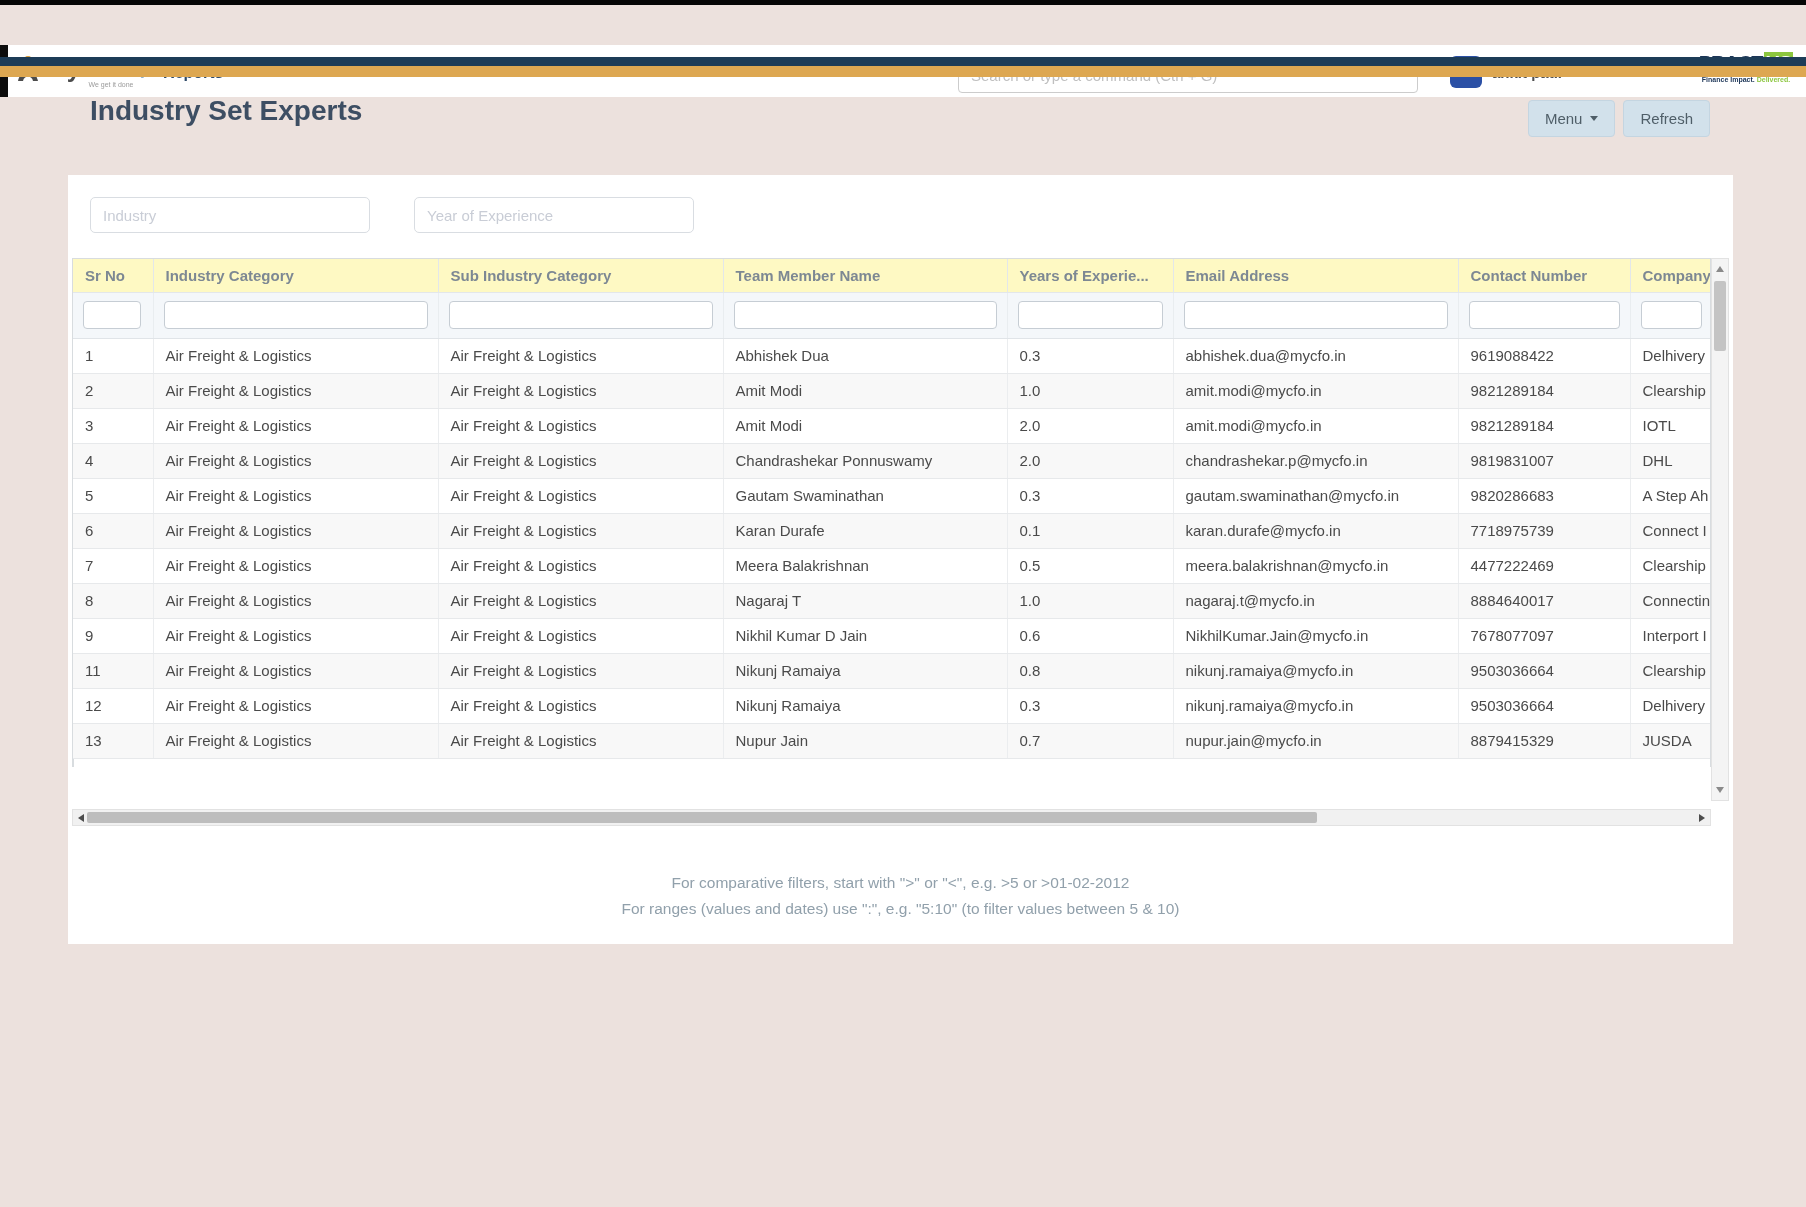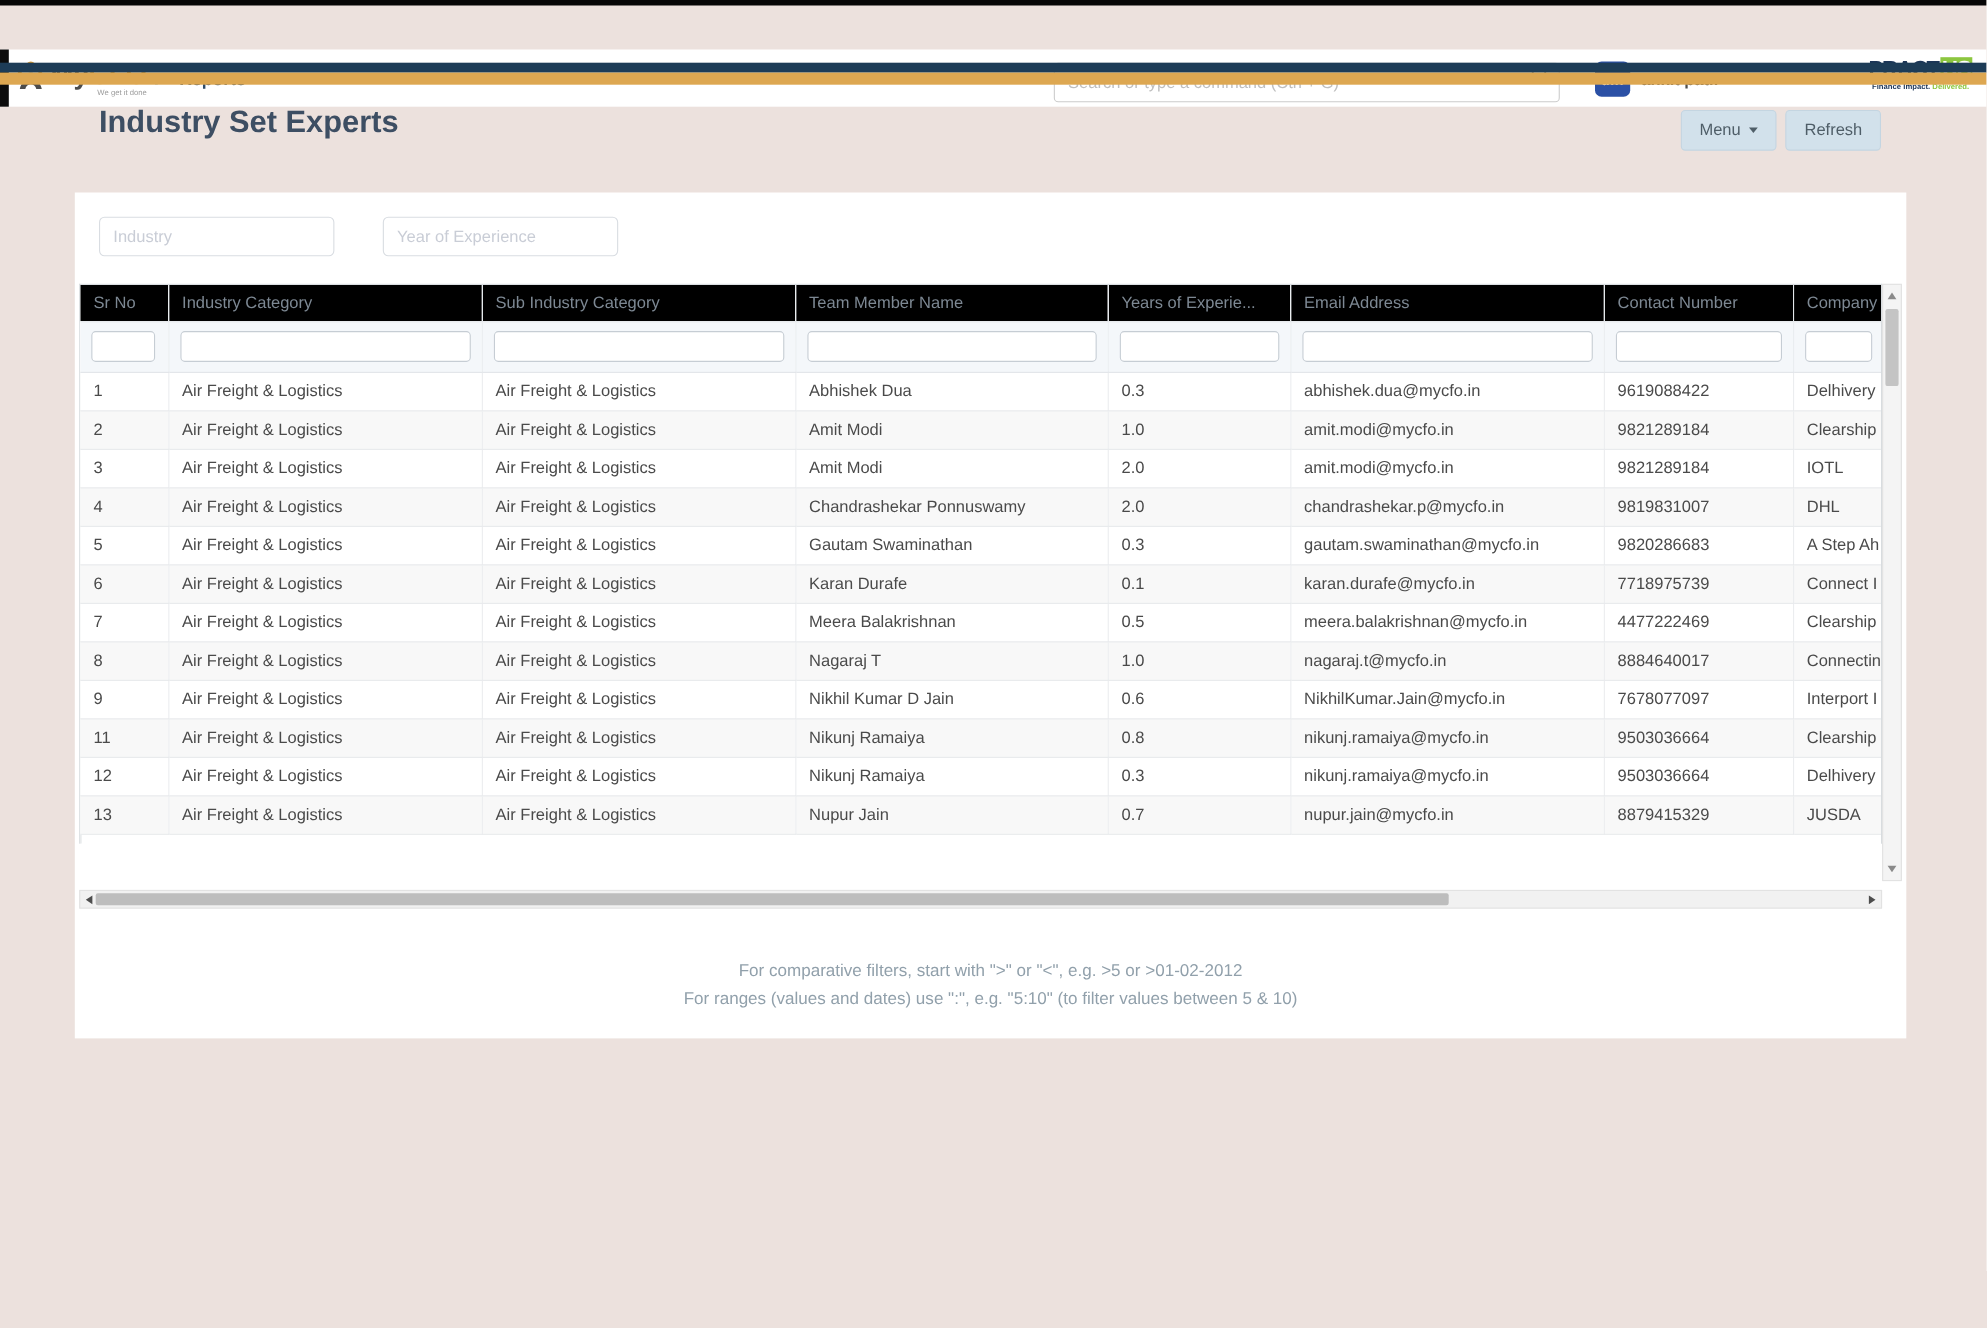--- a/index.html
+++ b/index.html
@@ -42,30 +42,30 @@
   
   .page-title { position:absolute; left:90px; top:95px; font-size:28px; color:#3d4e63; }
   .title-buttons { position:absolute; right:96px; top:100px; display:flex; gap:8px; }
   .btn { height:37px; background:#d2e1eb; border:1px solid #c4d5e1; border-radius:4px; color:#4f5e68; font-size:15px; padding:0 16px; display:flex; align-items:center; gap:8px; cursor:pointer; font-family:inherit; }
   .btn .caret-down { border-top-color:#4f5e68; border-left-width:4px; border-right-width:4px; border-top-width:5px; }
 
   
   .panel { position:absolute; left:68px; top:175px; width:1665px; height:769px; background:#ffffff; }
 
   .filter-bar { position:absolute; left:22px; top:22px; display:flex; gap:44px; }
-  .flt { width:214px; height:36px; border:1px solid #d9dde2; border-radius:5px; font-size:15px; color:#404040; padding:0 12px; outline:none; font-family:inherit; }
+  .flt { width:280px; height:36px; border:1px solid #d9dde2; border-radius:5px; font-size:15px; color:#404040; padding:0 12px; outline:none; font-family:inherit; }
   .flt::placeholder { color:#c9cdd6; }
 
   
   .grid { position:absolute; left:4px; top:83px; width:1657px; }
   .grid-clip { width:1639px; overflow:hidden; border:1px solid #d8dcdf; border-bottom:none; }
   table { border-collapse:collapse; table-layout:fixed; width:1639px; }
   col.c0{width:80px} col.c1{width:285px} col.c2{width:285px} col.c3{width:284px}
   col.c4{width:166px} col.c5{width:285px} col.c6{width:172px} col.c7{width:82px}
-  thead th { height:33px; background:#000000; color:#7d8893; font-size:15px; font-weight:normal; text-align:left; padding:0 0 0 12px; border-right:1px solid #e3e7ea; border-bottom:1px solid #e3e7ea; white-space:nowrap; overflow:hidden; cursor:pointer; }
+  thead th { height:33px; background:#fef9c3; color:#7d8893; font-size:15px; font-weight:bold; text-align:left; padding:0 0 0 12px; border-right:1px solid #e3e7ea; border-bottom:1px solid #e3e7ea; white-space:nowrap; overflow:hidden; cursor:pointer; }
   tr.filter-row td { height:46px; background:#f4f7fa; border-right:1px solid #e9edf0; border-bottom:1px solid #e0e4e8; padding:0 10px; white-space:nowrap; overflow:hidden; }
   tr.filter-row td input { width:100%; height:28px; border:1px solid #c6cdd4; border-radius:4px; outline:none; font-size:14px; padding:0 6px; font-family:inherit; background:#fff; }
   tr.filter-row td:first-child input { width:58px; }
   tbody td { height:35px; font-size:15px; color:#4a4a4a; padding:0 0 0 12px; border-right:1px solid #ebedef; border-bottom:1px solid #e7e9eb; white-space:nowrap; overflow:hidden; }
   tbody tr:nth-child(even) { background:#f8f8f8; }
   tbody tr:nth-child(odd) { background:#ffffff; }
   tbody tr { cursor:pointer; }
   .row-sliver { width:1639px; height:8px; background:#ffffff; border-left:1px solid #d8dcdf; border-right:1px solid #d8dcdf; }
 
   

